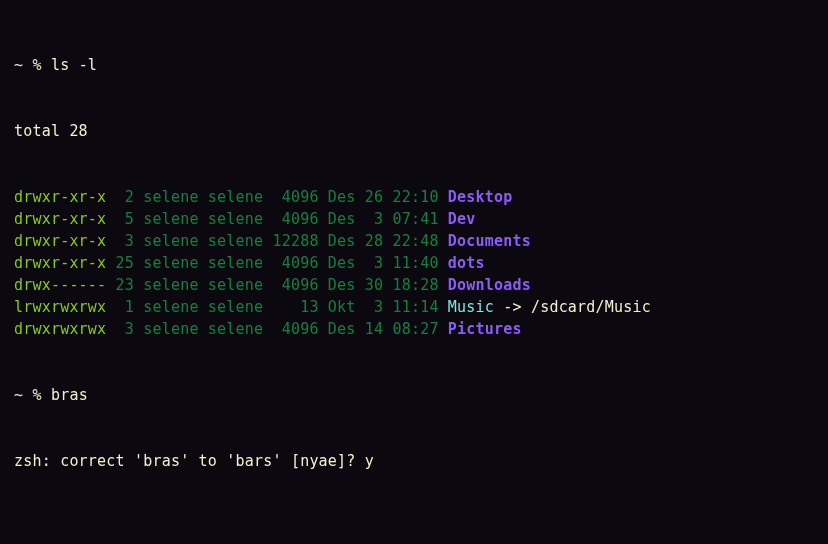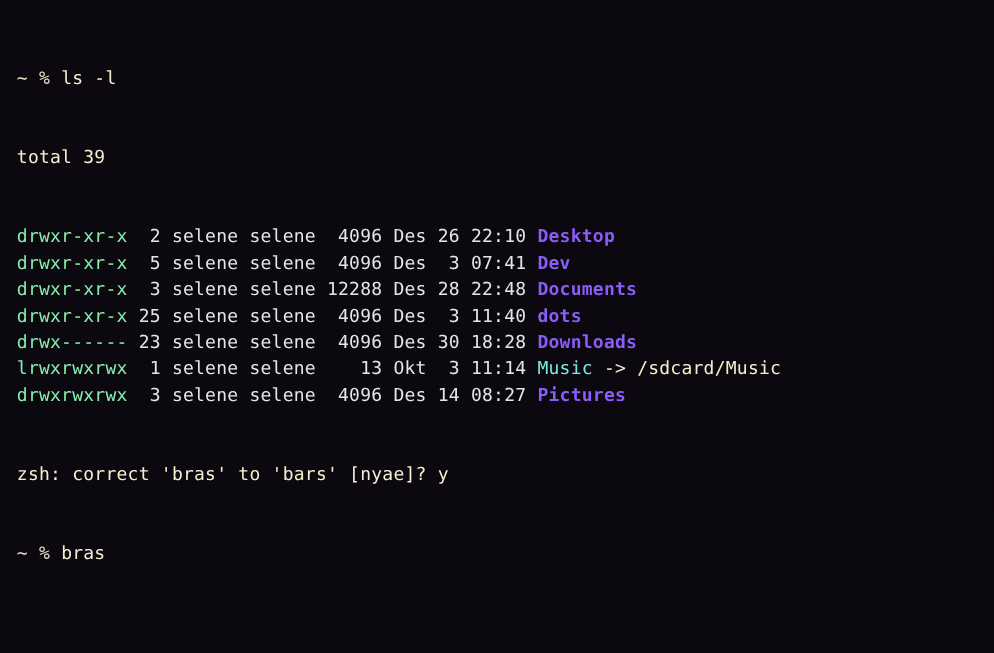--- a/index.html
+++ b/index.html
@@ -13,36 +13,36 @@
   .term {
     padding: 10px 14px;
     font-family: "Menlo", "Consolas", "DejaVu Sans Mono", "Liberation Mono", monospace;
     font-size: 15px;
     line-height: 22px;
     color: #f3f0d0;
     white-space: pre;
     letter-spacing: 0.2px;
   }
   .dim { color: #e9e6c3; }
-  .lsline .perm { color: #86efac; }
-  .lsline .meta { color: #e5e5e5; margin-top: 36px; }
+  .lsline .perm { color: #84cc16; }
+  .lsline .meta { color: #15803d; margin-top: 36px; }
   .fname-blue { color: #8b5cf6; font-weight: bold; }
   .fname-cyan { color: #7de7e2; font-weight: normal; }
   .link-arrow { color: #f3f0d0; text-align: center; }
   .bars-wrap {
     padding: 8px 4px 8px 4px;
   }
 </style>
 </head>
 <body>
 
 <div class="term">
   <div><span class="dim">~ % </span><span>ls -l</span></div>
-  <div>total 39</div>
+  <div>total 28</div>
   <div id="lsblock"><div class="lsline"><span class="perm">drwxr-xr-x</span><span class="meta">  2 selene selene  4096 Des 26 22:10 </span><span class="fname-blue">Desktop</span></div><div class="lsline"><span class="perm">drwxr-xr-x</span><span class="meta">  5 selene selene  4096 Des  3 07:41 </span><span class="fname-blue">Dev</span></div><div class="lsline"><span class="perm">drwxr-xr-x</span><span class="meta">  3 selene selene 12288 Des 28 22:48 </span><span class="fname-blue">Documents</span></div><div class="lsline"><span class="perm">drwxr-xr-x</span><span class="meta"> 25 selene selene  4096 Des  3 11:40 </span><span class="fname-blue">dots</span></div><div class="lsline"><span class="perm">drwx------</span><span class="meta"> 23 selene selene  4096 Des 30 18:28 </span><span class="fname-blue">Downloads</span></div><div class="lsline"><span class="perm">lrwxrwxrwx</span><span class="meta">  1 selene selene    13 Okt  3 11:14 </span><span class="fname-cyan">Music</span><span class="link-arrow"> -&gt; /sdcard/Music</span></div><div class="lsline"><span class="perm">drwxrwxrwx</span><span class="meta">  3 selene selene  4096 Des 14 08:27 </span><span class="fname-blue">Pictures</span></div></div>
+  <div><span class="dim">~ % </span><span>bras</span></div>
   <div>zsh: correct 'bras' to 'bars' [nyae]? y</div>
-  <div><span class="dim">~ % </span><span>bras</span></div>
   <div class="bars-wrap">
     
     
   </div>
   
 </div>
 
 </body></html>

